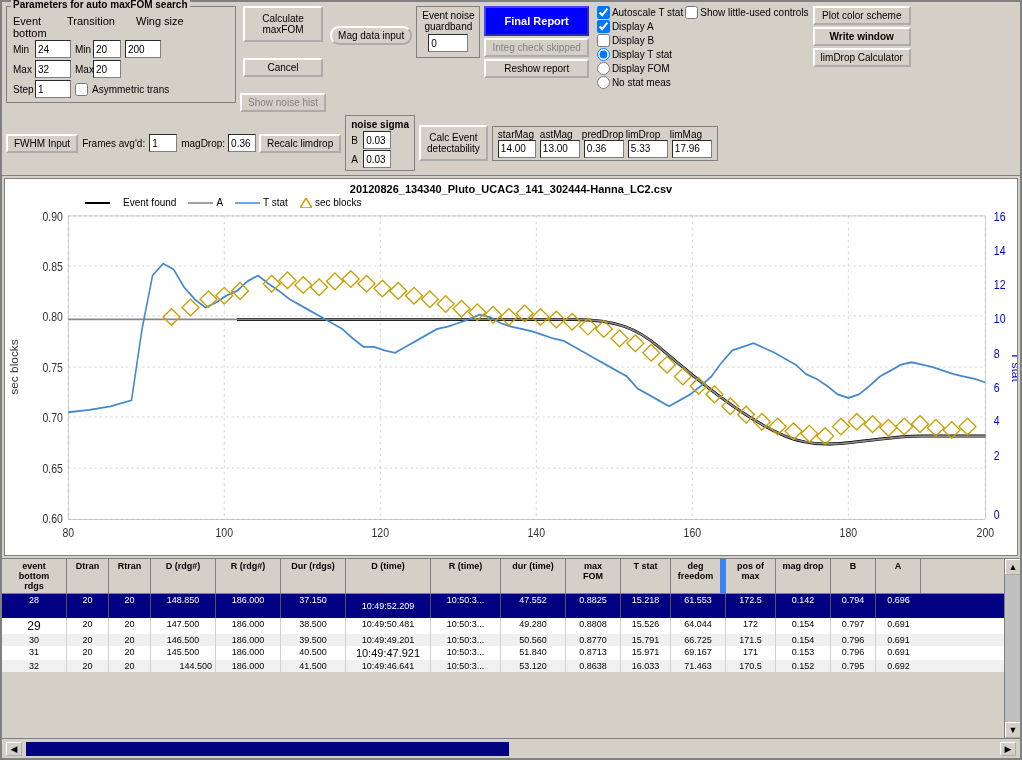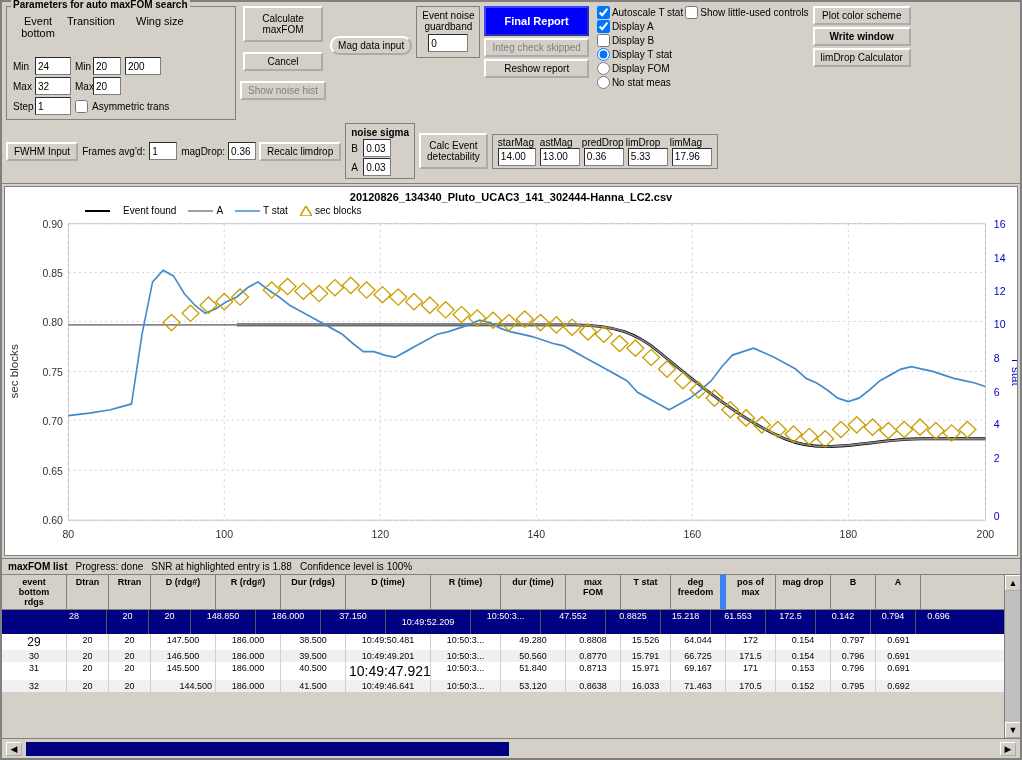--- a/index.html
+++ b/index.html
@@ -13,21 +13,21 @@
     
     .top-panel { background: #d4d0c8; padding: 4px; border-bottom: 1px solid #808080; flex-shrink: 0; }
     
     .top-row { display: flex; gap: 4px; align-items: flex-start; }
     .input-field { width: 36px; height: 18px; border: 1px inset #808080; background: white; padding: 1px 2px; font-size: 10px; }
     .input-field-sm { width: 28px; height: 18px; border: 1px inset #808080; background: white; padding: 1px 2px; font-size: 10px; }
     
     .btn { background: #d4d0c8; border: 2px outset #fff; padding: 2px 6px; font-size: 10px; cursor: pointer; font-family: Arial, sans-serif; }
     .btn-wide { min-width: 80px; }
     
-    .calc-btns { display: flex; flex-direction: column; gap: 10px; align-items: center; }
+    .calc-btns { display: flex; flex-direction: column; gap: 16px; align-items: center; }
     
     .bottom-panel { height: 200px; display: flex; flex-direction: column; border-top: 1px solid #808080; flex-shrink: 0; }
     
     .status-bar { background: #d4d0c8; padding: 2px 6px; font-size: 10px; border-bottom: 1px solid #808080; display: flex; gap: 8px; }
     
     .table-wrapper { display: flex; flex: 1; overflow: hidden; }
     
     input[type="text"], input[type="number"] {
       font-size: 10px;
       font-family: Arial, sans-serif;
@@ -47,25 +47,25 @@
 <div class="window">
 
 
   <div class="top-panel">
 
     <div class="top-row">
 
       <div style="border:1px solid #808080; padding:4px 6px; position:relative; background:#d4d0c8; min-width:230px;">
         <span style="position:absolute;top:-8px;left:4px;background:#d4d0c8;font-size:10px;font-weight:bold;padding:0 2px;">Parameters for auto maxFOM search</span>
         <div style="display:flex;gap:4px;margin-top:4px;">
-          <div style="width:50px;text-align:center;">Event bottom</div>
+          <div style="width:50px;">Event bottom</div>
           <div style="width:65px;">Transition</div>
           <div style="width:50px;">Wing size</div>
         </div>
-        <div style="display:flex;gap:4px;align-items:center;margin-top:18px;">
+        <div style="display:flex;gap:4px;align-items:center;margin-top:1px;">
           <span style="font-size:10px;width:18px;">Min</span>
           <input type="text" class="input-field" value="24" style="">
           <span style="font-size:10px;width:14px;">Min</span>
           <input type="text" class="input-field-sm" value="20" style="">
           <input type="text" class="input-field" value="200" style="">
         </div>
         <div style="display:flex;gap:4px;align-items:center;margin-top:2px;">
           <span style="font-size:10px;width:18px;">Max</span>
           <input type="text" class="input-field" value="32" style="">
           <span style="font-size:10px;width:14px;">Max</span>
@@ -80,21 +80,21 @@
       </div>
 
       <div class="calc-btns">
         <button class="btn btn-wide" style="white-space:pre-line;text-align:center;height:36px;">Calculate
 maxFOM</button>
         <button class="btn btn-wide">Cancel</button>
         <button class="btn btn-wide disabled-btn">Show noise hist</button>
       </div>
 
       <div style="display:flex;flex-direction:column;justify-content:flex-end;">
-        <button class="btn" style="margin-top:30px;border-radius:9px;">Mag data input</button>
+        <button class="btn" style="margin-top:20px;border-radius:9px;">Mag data input</button>
       </div>
 
       <div style="display:flex;flex-direction:column;gap:2px;">
         <div style="display:flex;gap:2px;align-items:flex-start;">
           <div style="border:1px solid #808080;padding:3px 5px;">
             <div style="font-size:10px;text-align:center;white-space:pre-line;">Event noise
 guardband</div>
             <input type="text" class="input-field" style="width: 40px; display: block; margin: 2px auto;" value="0">
           </div>
         </div>
@@ -340,26 +340,20 @@
           <polygon points="875,183 883,176 891,183 883,190"></polygon>
           <polygon points="890,185 898,178 906,185 898,192"></polygon>
           <polygon points="905,182 913,175 921,182 913,189"></polygon>
         </g>
       </svg>
     </div>
   </div>
 
   <div class="bottom-panel">
 
-    <div class="status-bar">
-      <span style="font-weight:bold;">maxFOM list</span>
-      <span>Progress: done</span>
-      <span>SNR at highlighted entry is 1.88</span>
-      <span>Confidence level is  100%</span>
-    </div>
 
     <div class="table-wrapper">
       <div style="flex:1;overflow:hidden;display:flex;flex-direction:column;">
 
         <div style="display:flex;background:#d4d0c8;border-bottom:1px solid #808080;flex-shrink:0;">
           <div style="width:65px;border-right:1px solid #808080;padding:2px 3px;font-size:9px;font-weight:bold;text-align:center;flex-shrink:0;">event<br>bottom<br>rdgs</div>
           <div style="width:42px;border-right:1px solid #808080;padding:2px 3px;font-size:9px;font-weight:bold;text-align:center;flex-shrink:0;">Dtran</div>
           <div style="width:42px;border-right:1px solid #808080;padding:2px 3px;font-size:9px;font-weight:bold;text-align:center;flex-shrink:0;">Rtran</div>
           <div style="width:65px;border-right:1px solid #808080;padding:2px 3px;font-size:9px;font-weight:bold;text-align:center;flex-shrink:0;">D (rdg#)</div>
           <div style="width:65px;border-right:1px solid #808080;padding:2px 3px;font-size:9px;font-weight:bold;text-align:center;flex-shrink:0;">R (rdg#)</div>
@@ -372,21 +366,21 @@
           <div style="width:55px;border-right:6px solid #3b82f6;padding:2px 3px;font-size:9px;font-weight:bold;text-align:center;flex-shrink:0;">deg<br>freedom</div>
           <div style="width:50px;border-right:1px solid #808080;padding:2px 3px;font-size:9px;font-weight:bold;text-align:center;flex-shrink:0;">pos of<br>max</div>
           <div style="width:55px;border-right:1px solid #808080;padding:2px 3px;font-size:9px;font-weight:bold;text-align:center;flex-shrink:0;">mag drop</div>
           <div style="width:45px;border-right:1px solid #808080;padding:2px 3px;font-size:9px;font-weight:bold;text-align:center;flex-shrink:0;">B</div>
           <div style="width:45px;border-right:1px solid #808080;padding:2px 3px;font-size:9px;font-weight:bold;text-align:center;flex-shrink:0;">A</div>
         </div>
 
         <div style="flex:1;overflow-y:auto;">
 
           <div style="display:flex;background:#000080;">
-            <div style="width:65px;border-right:1px solid #555;padding:1px 3px;font-size:9px;text-align:center;color:white;flex-shrink:0;margin-left:40px;">28</div>
+            <div style="width:65px;border-right:1px solid #555;padding:1px 3px;font-size:9px;text-align:center;color:white;flex-shrink:0;">28</div>
             <div style="width:42px;border-right:1px solid #555;padding:1px 3px;font-size:9px;text-align:center;color:white;flex-shrink:0;">20</div>
             <div style="width:42px;border-right:1px solid #555;padding:1px 3px;font-size:9px;text-align:center;color:white;flex-shrink:0;">20</div>
             <div style="width:65px;border-right:1px solid #555;padding:1px 3px;font-size:9px;text-align:center;color:white;flex-shrink:0;">148.850</div>
             <div style="width:65px;border-right:1px solid #555;padding:1px 3px;font-size:9px;text-align:center;color:white;flex-shrink:0;">186.000</div>
             <div style="width:65px;border-right:1px solid #555;padding:1px 3px;font-size:9px;text-align:center;color:white;flex-shrink:0;">37.150</div>
             <div style="width:85px;border-right:1px solid #555;padding:7px 3px;font-size:9px;text-align:center;color:white;flex-shrink:0;">10:49:52.209</div>
             <div style="width:70px;border-right:1px solid #555;padding:1px 3px;font-size:9px;text-align:center;color:white;flex-shrink:0;">10:50:3...</div>
             <div style="width:65px;border-right:1px solid #555;padding:1px 3px;font-size:9px;text-align:center;color:white;flex-shrink:0;">47.552</div>
             <div style="width:55px;border-right:1px solid #555;padding:1px 3px;font-size:9px;text-align:center;color:white;flex-shrink:0;">0.8825</div>
             <div style="width:50px;border-right:1px solid #555;padding:1px 3px;font-size:9px;text-align:center;color:white;flex-shrink:0;">15.218</div>
@@ -435,21 +429,21 @@
             <div style="width:45px;padding:1px 3px;font-size:9px;text-align:center;flex-shrink:0;">0.691</div>
           </div>
 
           <div style="display:flex;background:white;">
             <div style="width:65px;border-right:1px solid #d0d0d0;padding:1px 3px;font-size:9px;text-align:center;flex-shrink:0;">31</div>
             <div style="width:42px;border-right:1px solid #d0d0d0;padding:1px 3px;font-size:9px;text-align:center;flex-shrink:0;">20</div>
             <div style="width:42px;border-right:1px solid #d0d0d0;padding:1px 3px;font-size:9px;text-align:center;flex-shrink:0;">20</div>
             <div style="width:65px;border-right:1px solid #d0d0d0;padding:1px 3px;font-size:9px;text-align:center;flex-shrink:0;">145.500</div>
             <div style="width:65px;border-right:1px solid #d0d0d0;padding:1px 3px;font-size:9px;text-align:center;flex-shrink:0;">186.000</div>
             <div style="width:65px;border-right:1px solid #d0d0d0;padding:1px 3px;font-size:9px;text-align:center;flex-shrink:0;">40.500</div>
-            <div style="width:85px;border-right:1px solid #d0d0d0;padding:1px 3px;font-size:14px;text-align:center;flex-shrink:0;">10:49:47.921</div>
+            <div style="width:85px;border-right:1px solid #d0d0d0;padding:1px 3px;font-size:11px;text-align:center;flex-shrink:0;">10:49:47.921</div>
             <div style="width:70px;border-right:1px solid #d0d0d0;padding:1px 3px;font-size:9px;text-align:center;flex-shrink:0;">10:50:3...</div>
             <div style="width:65px;border-right:1px solid #d0d0d0;padding:1px 3px;font-size:9px;text-align:center;flex-shrink:0;">51.840</div>
             <div style="width:55px;border-right:1px solid #d0d0d0;padding:1px 3px;font-size:9px;text-align:center;flex-shrink:0;">0.8713</div>
             <div style="width:50px;border-right:1px solid #d0d0d0;padding:1px 3px;font-size:9px;text-align:center;flex-shrink:0;">15.971</div>
             <div style="width:55px;border-right:1px solid #d0d0d0;padding:1px 3px;font-size:9px;text-align:center;flex-shrink:0;">69.167</div>
             <div style="width:50px;border-right:1px solid #d0d0d0;padding:1px 3px;font-size:9px;text-align:center;flex-shrink:0;">171</div>
             <div style="width:55px;border-right:1px solid #d0d0d0;padding:1px 3px;font-size:9px;text-align:center;flex-shrink:0;">0.153</div>
             <div style="width:45px;border-right:1px solid #d0d0d0;padding:1px 3px;font-size:9px;text-align:center;flex-shrink:0;">0.796</div>
             <div style="width:45px;padding:1px 3px;font-size:9px;text-align:center;flex-shrink:0;">0.691</div>
           </div>

